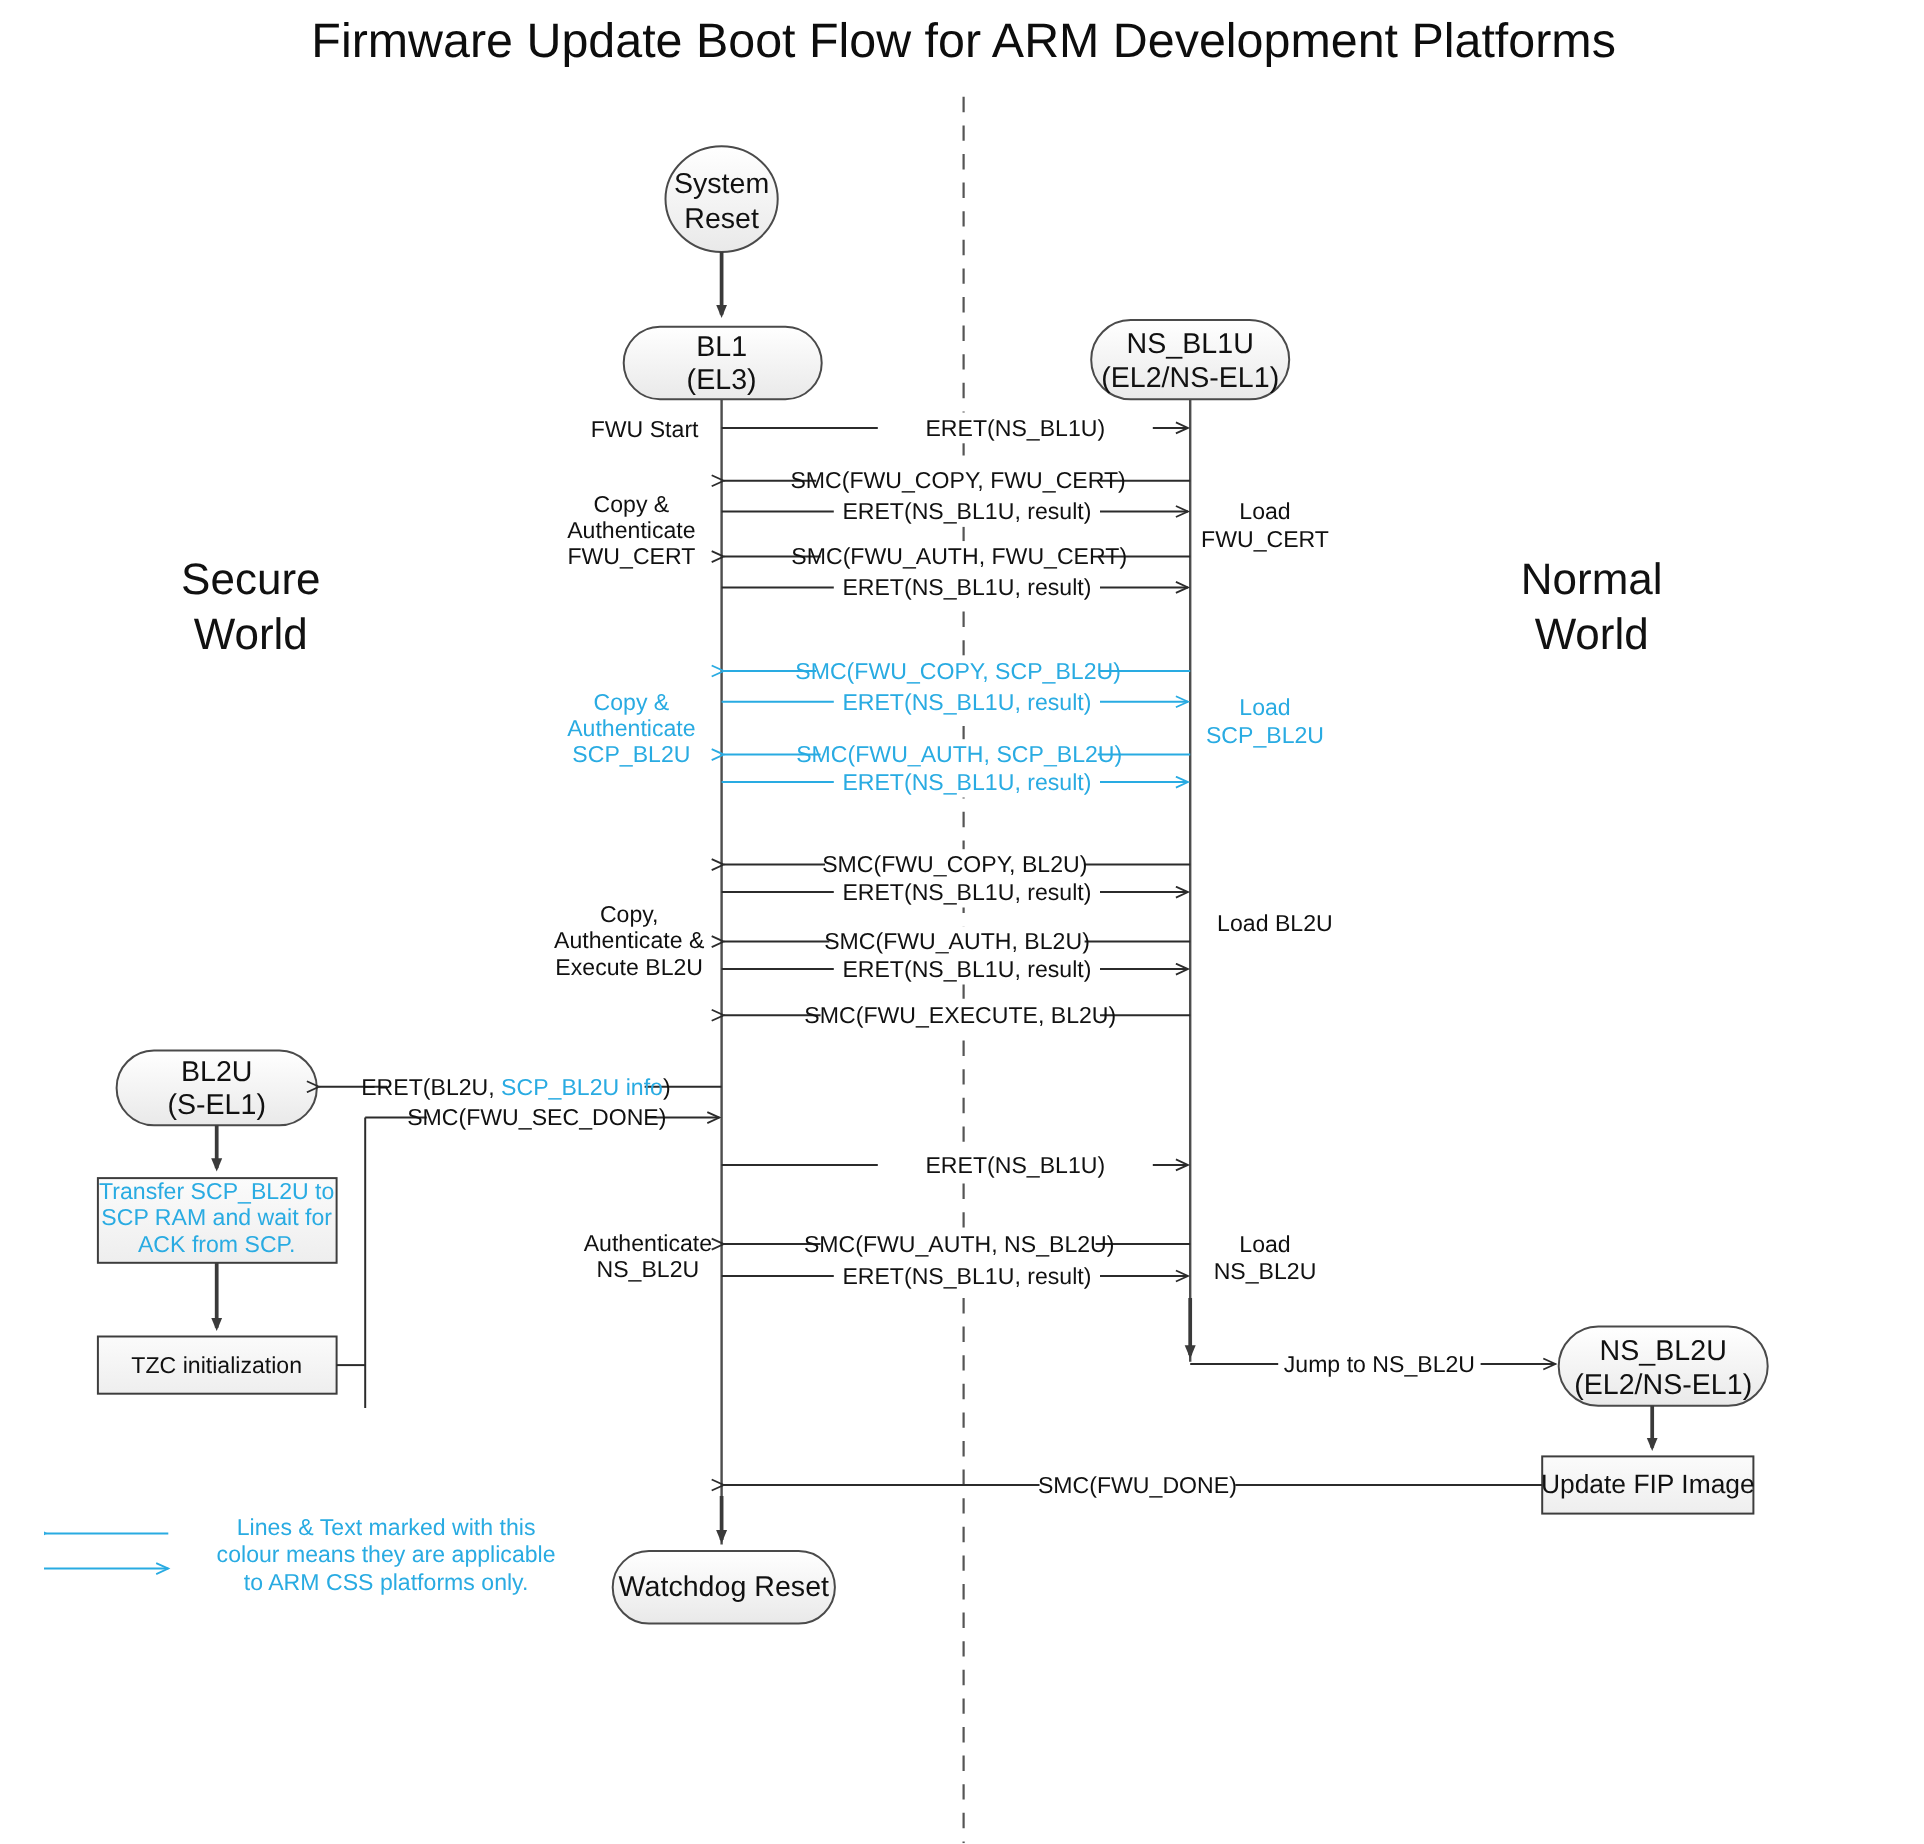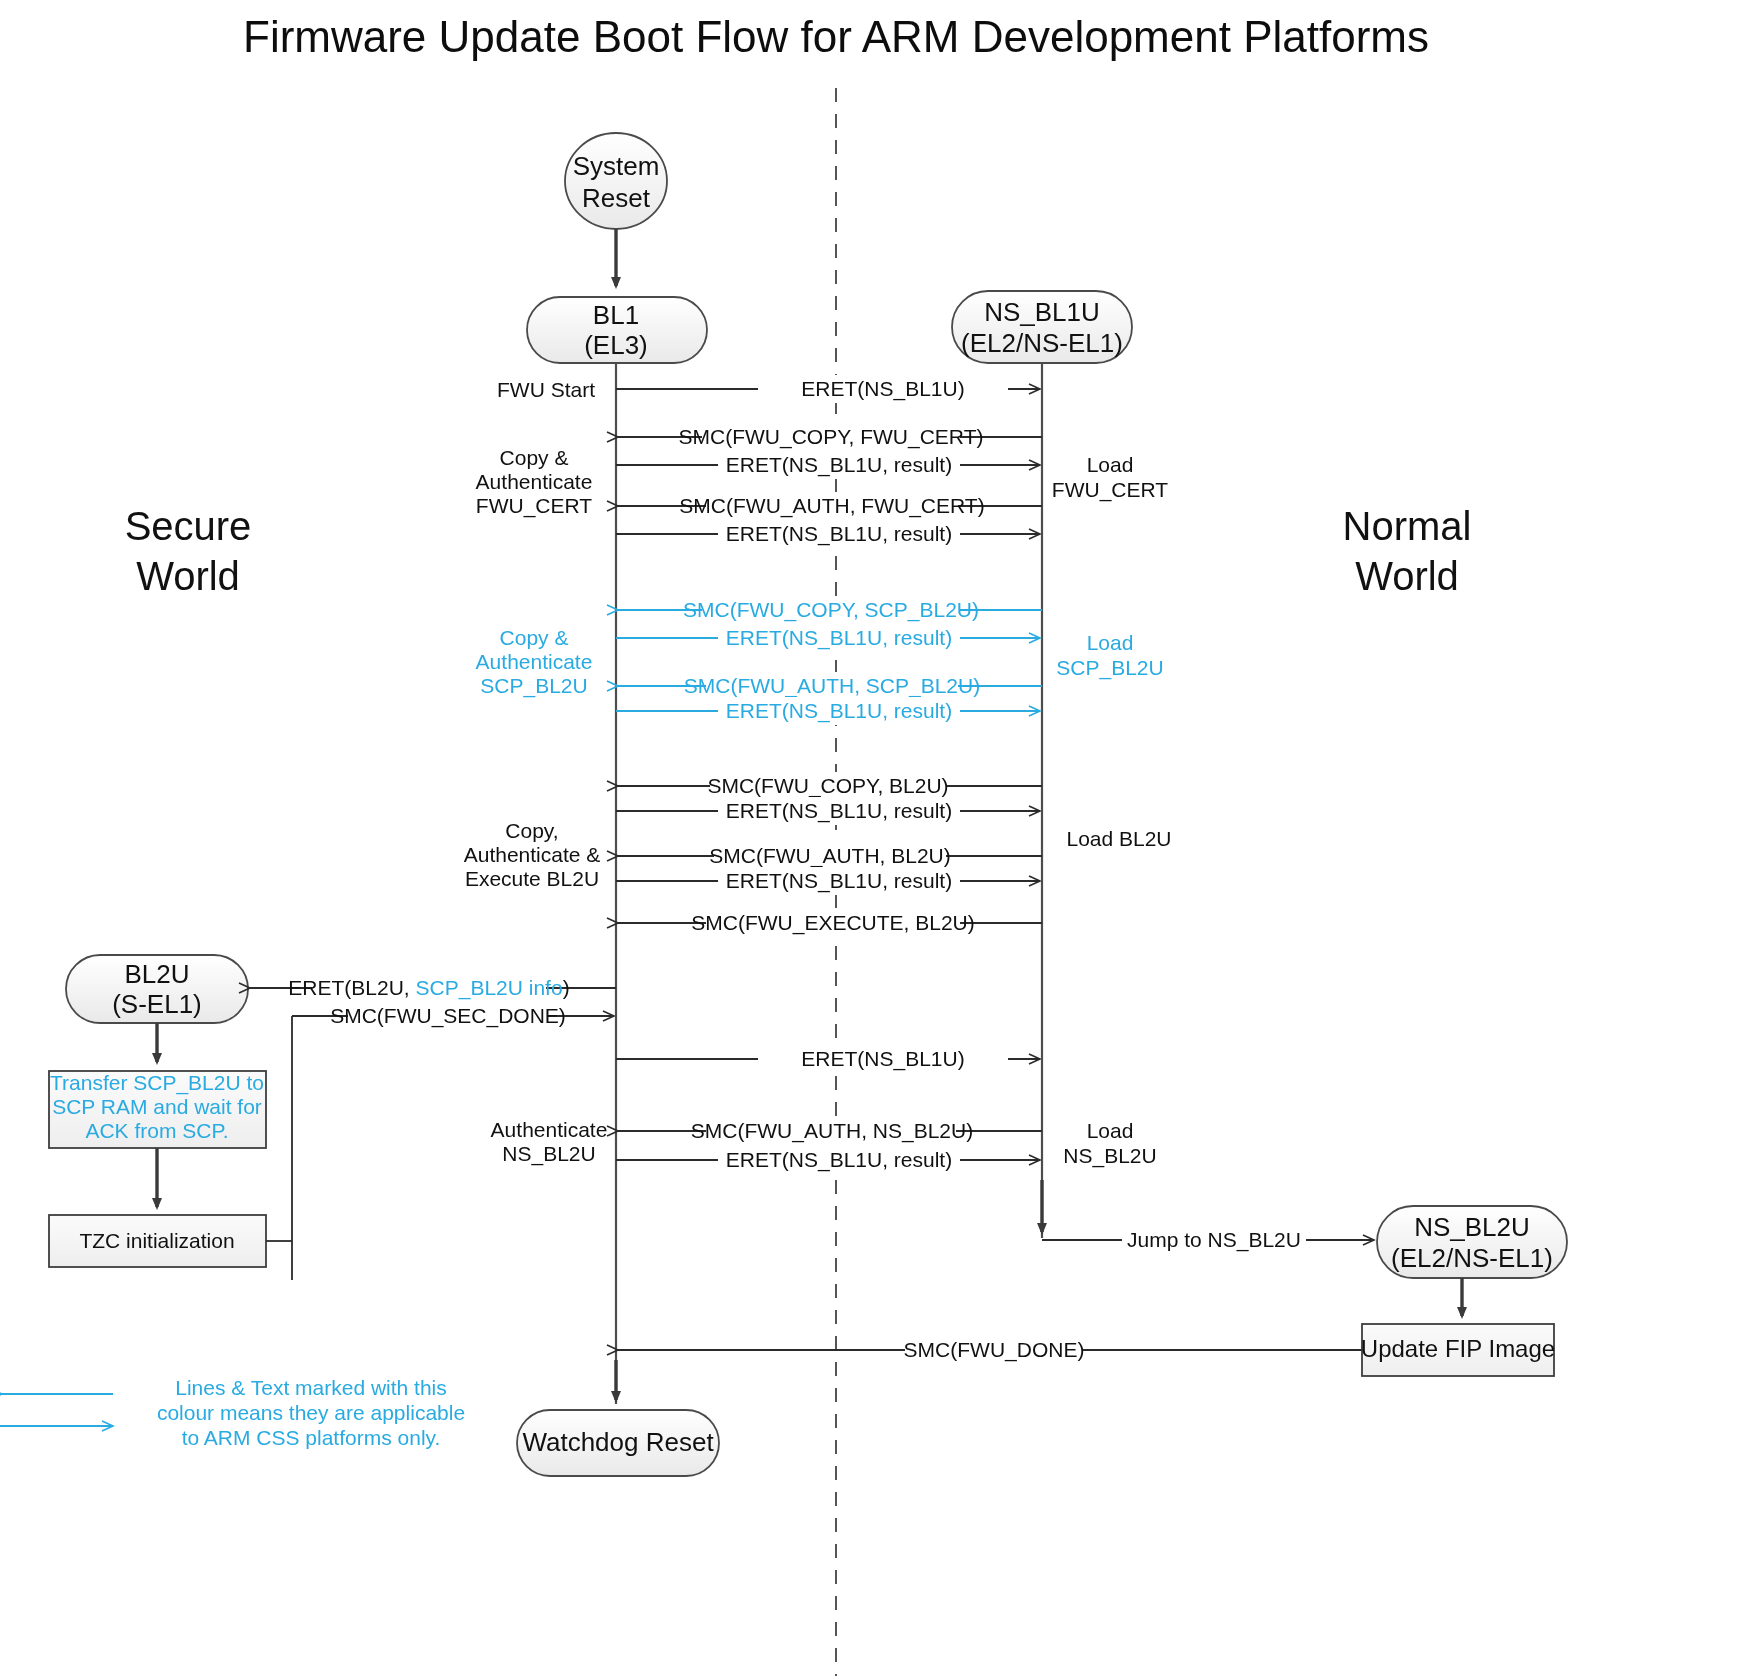--- a/index.html
+++ b/index.html
@@ -9,20 +9,21 @@
   }
   body {
     font-family: "Liberation Sans", sans-serif;
   }
   #diagram-root {
     position: relative;
     width: 1659px;
     height: 1676px;
     background: #ffffff;
     overflow: hidden;
+    margin-left: 40px;
   }
   svg.canvas {
     position: absolute;
     top: 0;
     left: 0;
     width: 1749px;
     height: 1676px;
   }
   text {
     font-family: "Liberation Sans", sans-serif;

